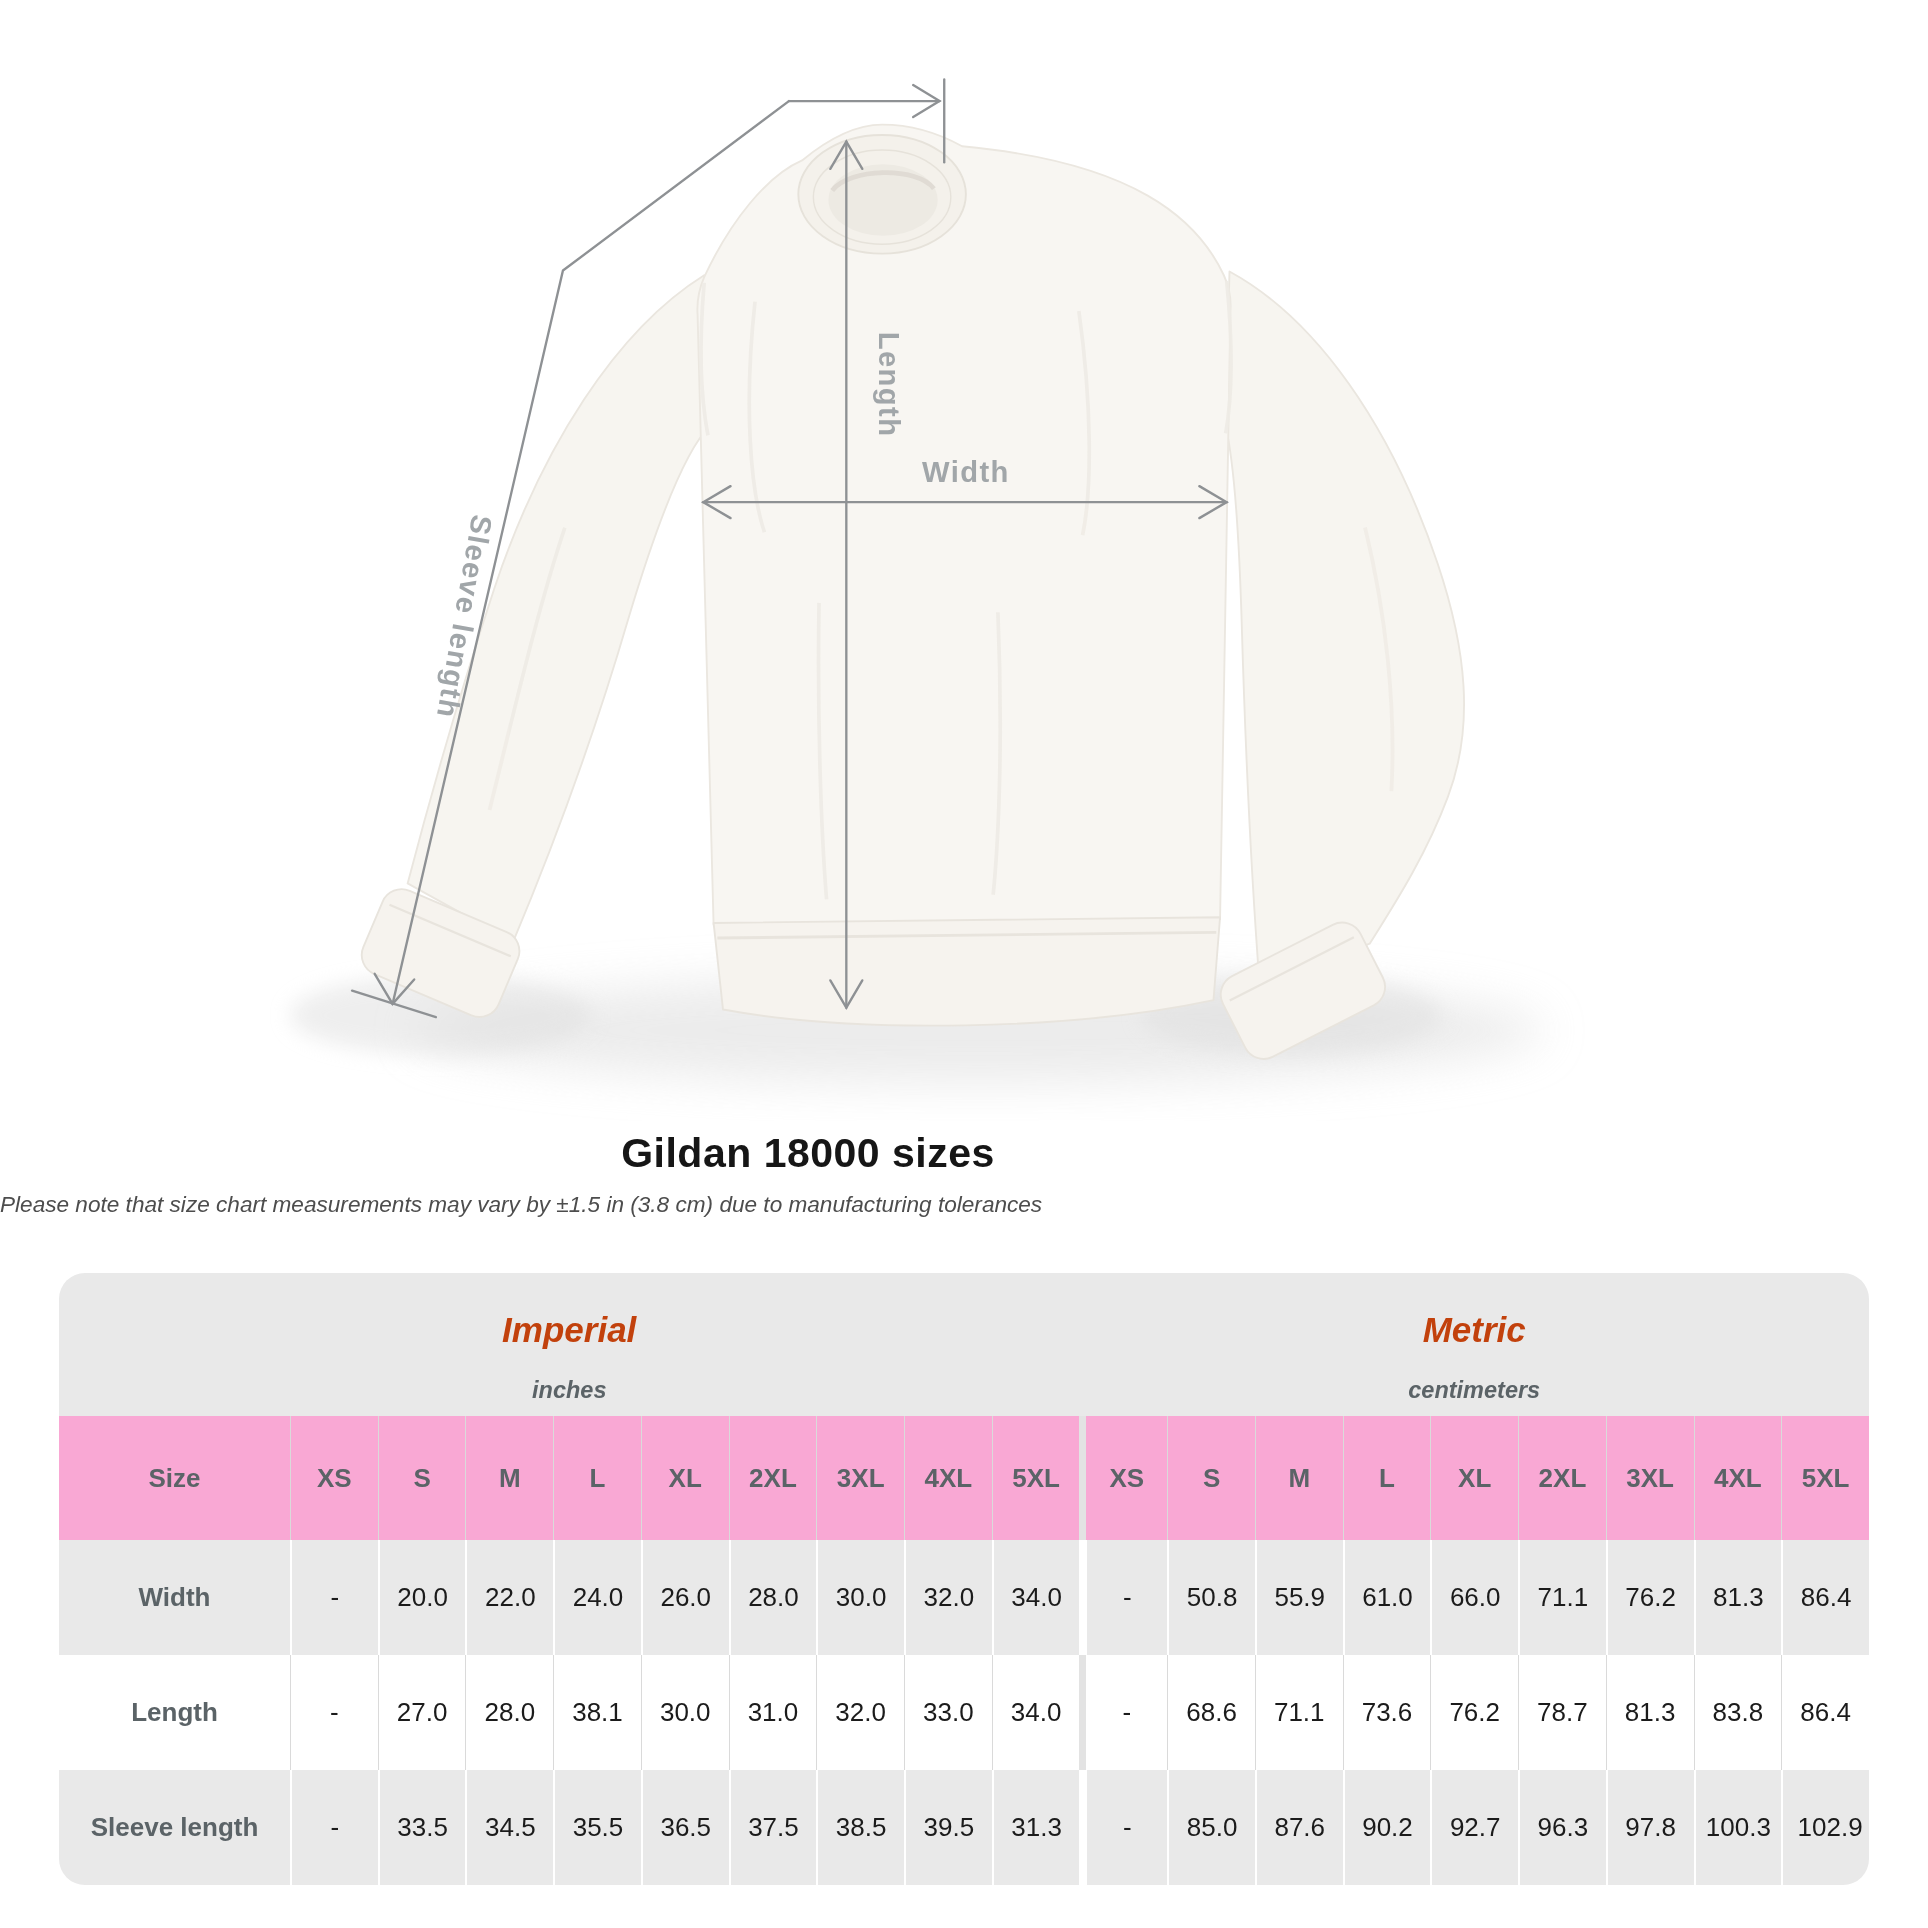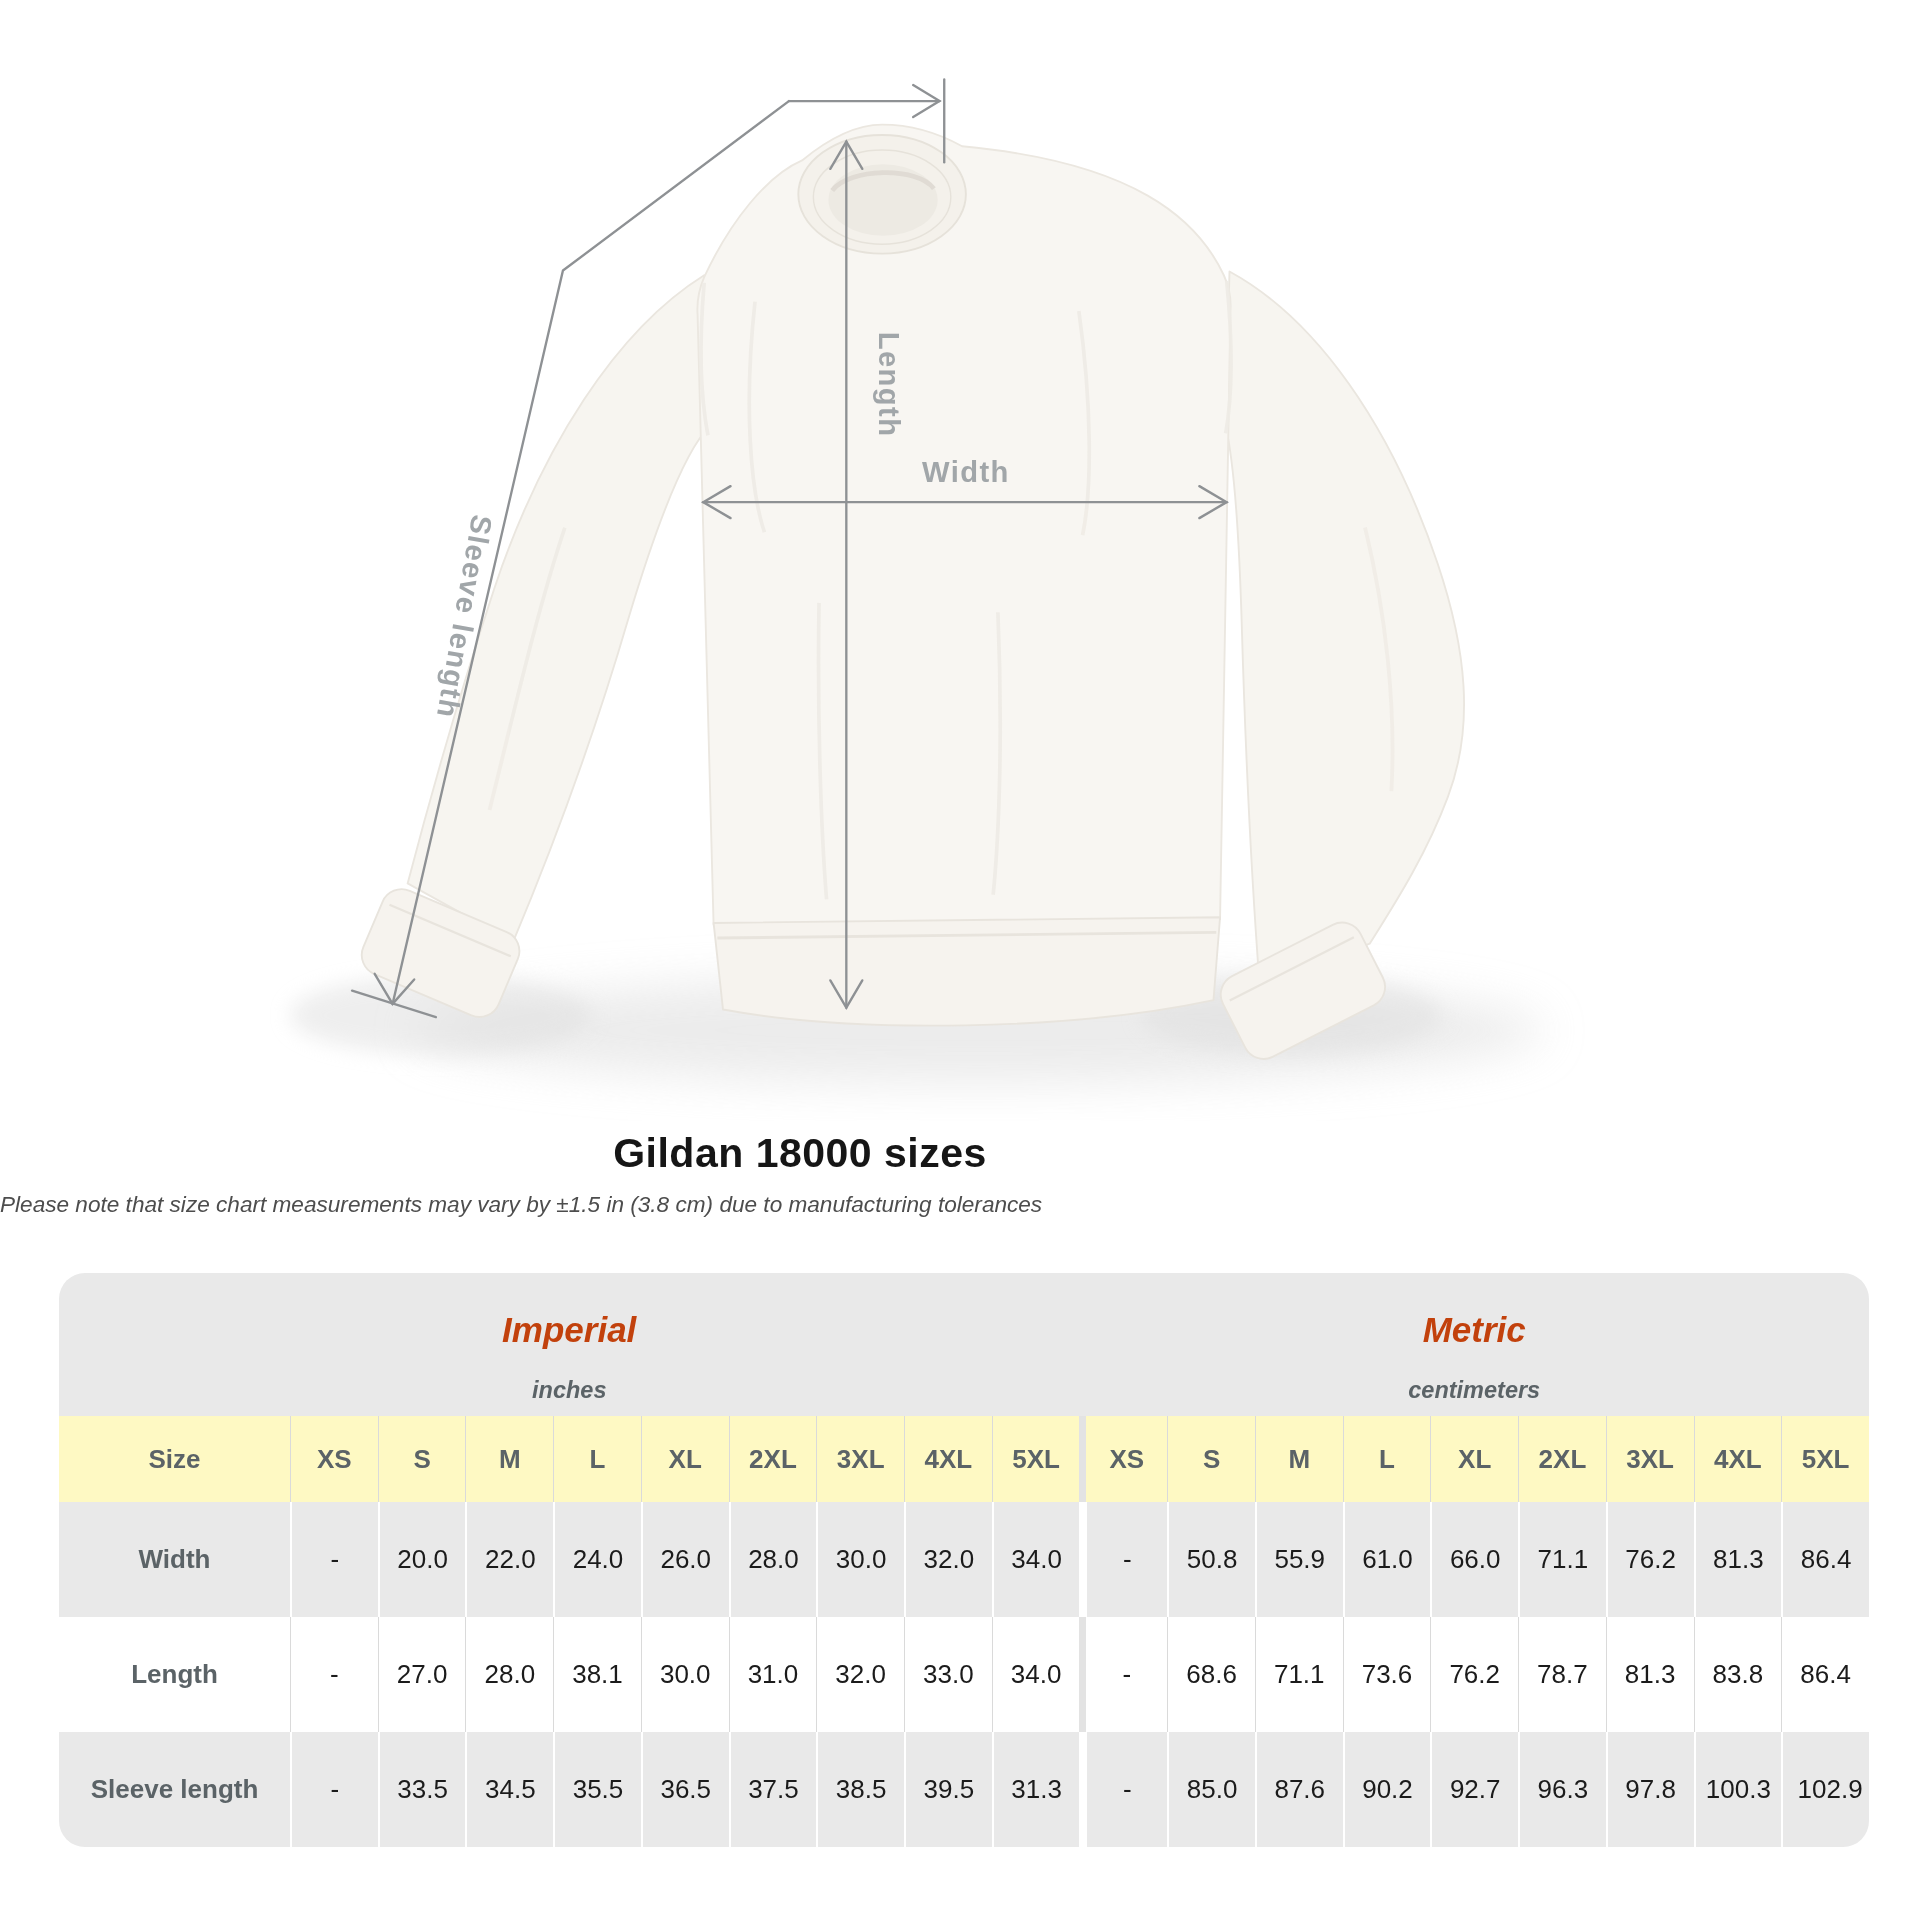--- a/index.html
+++ b/index.html
@@ -3,21 +3,21 @@
 <meta charset="utf-8">
 <style>
   html,body{margin:0;padding:0;background:#ffffff;}
   .page{
     position:relative;width:1928px;height:1928px;background:#ffffff;overflow:hidden;
     font-family:"Liberation Sans","DejaVu Sans",sans-serif;
   }
   .hero{position:absolute;left:0;top:0;width:1928px;height:1121px;display:block;}
 
   .title{
-    position:absolute;top:1130px;left:0;width:1600px;text-align:center;
+    position:absolute;top:1130px;left:8px;width:1600px;text-align:center;
     font-size:41px;font-weight:700;color:#161616;letter-spacing:0.5px;
   }
   .subtitle{
     position:absolute;top:1192px;left:0;width:1928px;text-align:left;
     font-size:22.6px;font-style:italic;color:#4d4d4d;
   }
 
   table.sizes{
     position:absolute;left:59px;top:1273px;width:1810px;
     border-collapse:separate;border-spacing:0;table-layout:fixed;
@@ -25,21 +25,21 @@
   table.sizes th,table.sizes td{padding:0;margin:0;text-align:center;vertical-align:middle;}
 
   .unit-cell{
     background:#e9e9e9;height:143px;vertical-align:top;
   }
   .unit-cell.imperial{border-top-left-radius:26px;}
   .unit-cell.metric{border-top-right-radius:26px;}
   .unit-name{margin-top:24.5px;font-size:35px;font-weight:700;font-style:italic;color:#c2410c;}
   .unit-sub{margin-top:27px;font-size:23.5px;font-style:italic;color:#5b6367;}
 
-  #size-row th{height:86px;background:#fef9c3;font-size:26px;font-weight:700;color:#5b6367;}
+  #size-row th{height:124px;background:#f9a8d4;font-size:26px;font-weight:700;color:#5b6367;}
   #size-row th + th{border-left:1.9px solid #dadada;}
   #size-row th.mid{border-left-width:7.5px;border-left-color:#e3e3e3;}
 
   tbody td{height:115px;font-size:26px;color:#1b1b1b;background:#ffffff;}
   tbody td.row-label{font-weight:700;color:#5b6367;}
   tbody tr.white td + td{border-left:1.9px solid #dadada;}
   tbody tr.white td.mid{border-left-width:7.5px;border-left-color:#e3e3e3;}
   tbody tr.gray td{background:#e9e9e9;}
   tbody tr.gray td + td{border-left:2.8px solid #ffffff;}
   tbody tr.gray td.mid{border-left-width:8.5px;}

